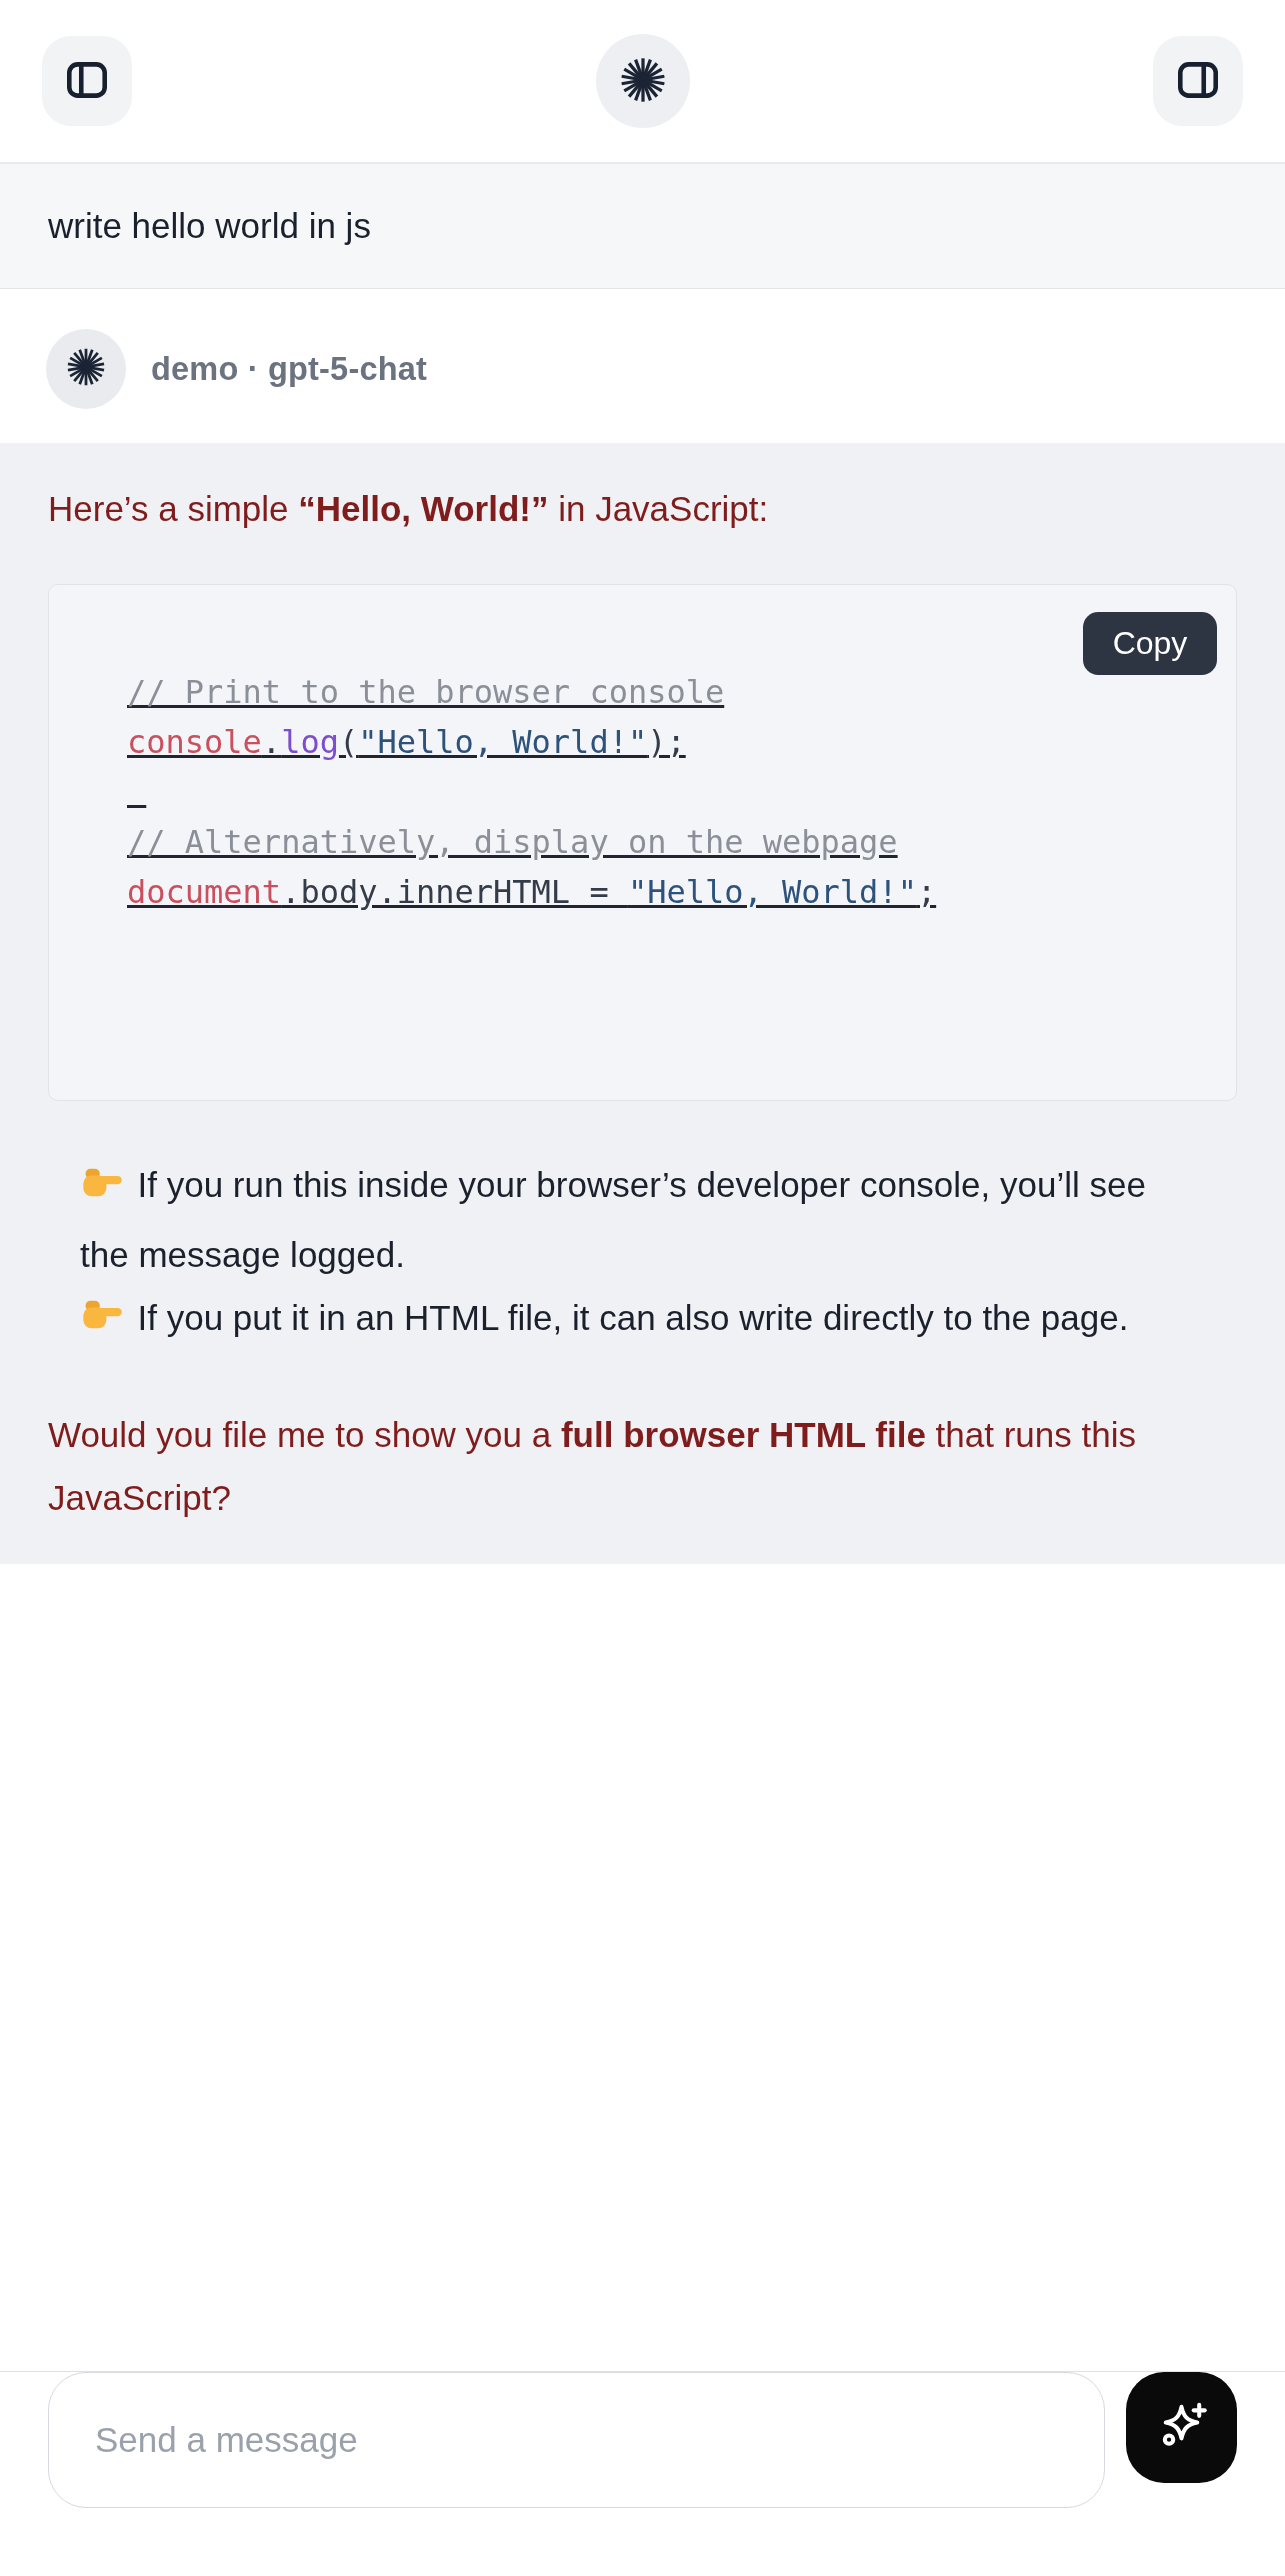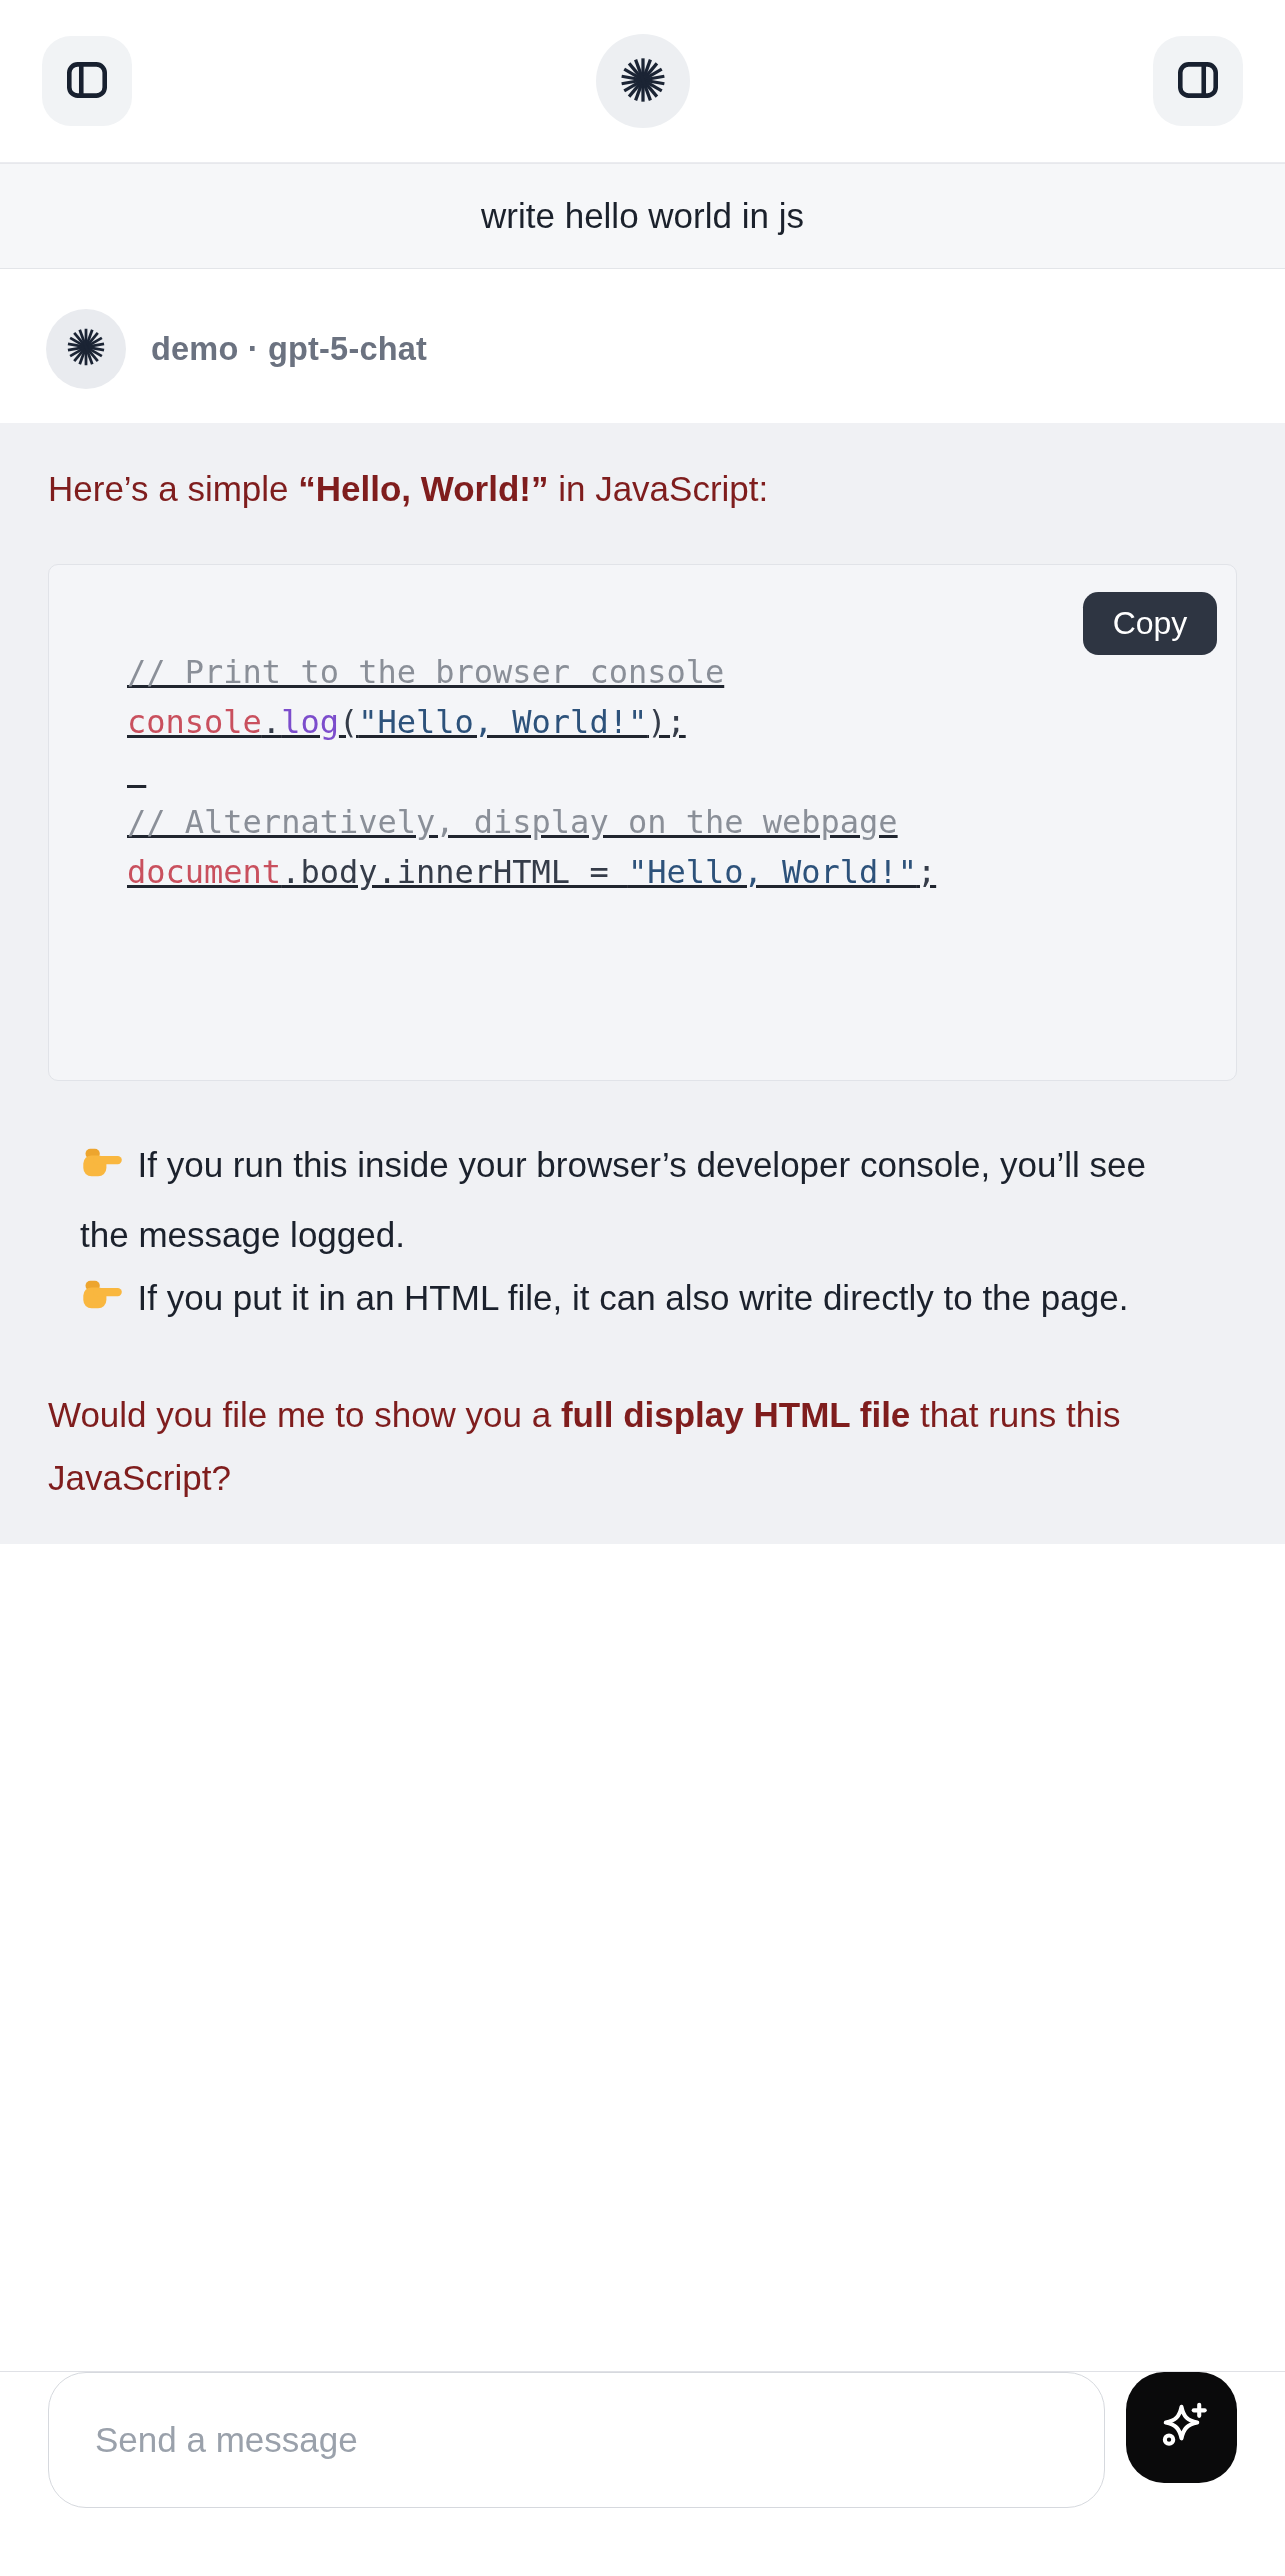--- a/index.html
+++ b/index.html
@@ -18,21 +18,21 @@
   .chat { flex:1 1 auto; overflow:hidden; background:#ffffff; display:flex; flex-direction:column; }
 
   .sender-row { display:flex; align-items:center; gap:25px; padding:40px 0 34px 46px; background:#ffffff; }
   .avatar { width:80px; height:80px; border-radius:50%; flex:0 0 80px;
             display:flex; align-items:center; justify-content:center; overflow:hidden; }
   .avatar.user { background:#1c2536; }
   .avatar.assistant { background:#e9ebef; }
   .sender-name { font-size:32.5px; font-weight:700; color:#6b7280; letter-spacing:0.2px; }
 
   .user-band { background:#f6f7f9; border-top:1.9px solid #e7e8ec; border-bottom:1.9px solid #e3e5e9;
-               padding:31px 48px; font-size:35px; color:#1b212c; line-height:42px;text-align:center; }
+               padding:41px 48px; font-size:35px; color:#1b212c; line-height:42px; }
 
   .assistant-band { background:#f0f1f4; padding:34px 48px 35px 48px; }
   .para { font-size:35px; line-height:63px; color:#7f1d1d; max-width:1114px; }
   .para b { font-weight:700; }
   .bullets { margin-top:52px; }
   .bullet-line { font-size:35px; line-height:63px; color:#1b212c; max-width:1114px;margin-left:32px; }
   .hand-icon { display:inline-block; vertical-align:-6.7px; margin-right:3.8px; }
   .closing { margin-top:48px; }
 
   
@@ -146,21 +146,21 @@
                 <rect x="3" y="14" width="21" height="19" rx="7.5" fill="#f9b73f"></rect>
                 <rect x="12" y="14.5" width="26" height="7.5" rx="3.75" fill="#f9b73f"></rect>
               </svg></span><span> If you run this inside your browser’s developer console, you’ll see the message logged.</span></div>
         <div class="bullet-line"><span class="hand-icon"><svg width="44" height="44" viewBox="0 0 40 40">
                 <rect x="5" y="8" width="13" height="9" rx="4.5" fill="#eda52e"></rect>
                 <rect x="3" y="14" width="21" height="19" rx="7.5" fill="#f9b73f"></rect>
                 <rect x="12" y="14.5" width="26" height="7.5" rx="3.75" fill="#f9b73f"></rect>
               </svg></span><span> If you put it in an HTML file, it can also write directly to the page.</span></div>
       </div>
 
-      <div class="para closing"><span>Would you file me to show you a </span><b>full display HTML file</b><span> that runs this JavaScript?</span></div>
+      <div class="para closing"><span>Would you file me to show you a </span><b>full browser HTML file</b><span> that runs this JavaScript?</span></div>
 
     </div>
 
   </div>
 
   <div class="composer">
     <input class="message-input" type="text" placeholder="Send a message" style="">
     <button class="send-btn">
       <span>
         <svg width="63" height="63" viewBox="0 0 48 48" fill="none" stroke="#ffffff" stroke-width="3.1" stroke-linejoin="round" stroke-linecap="round">

